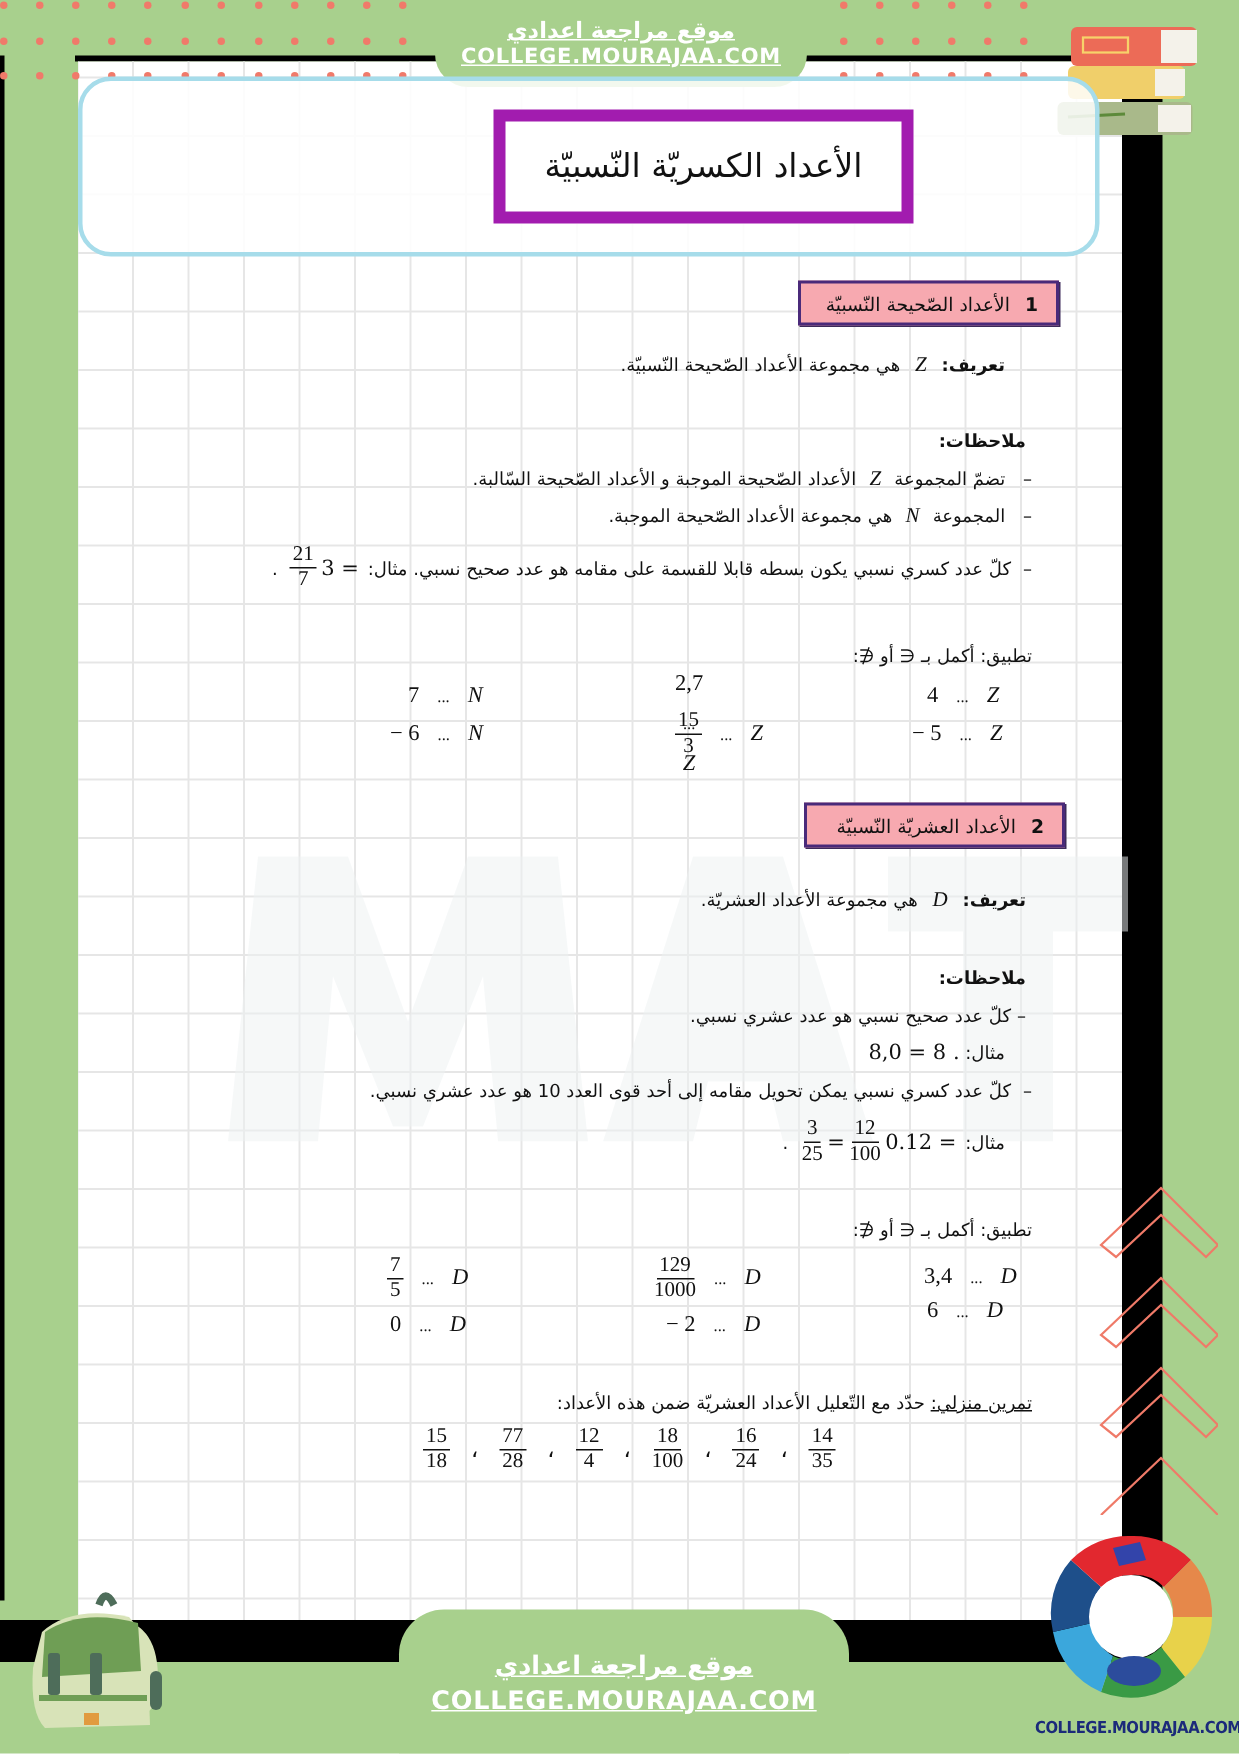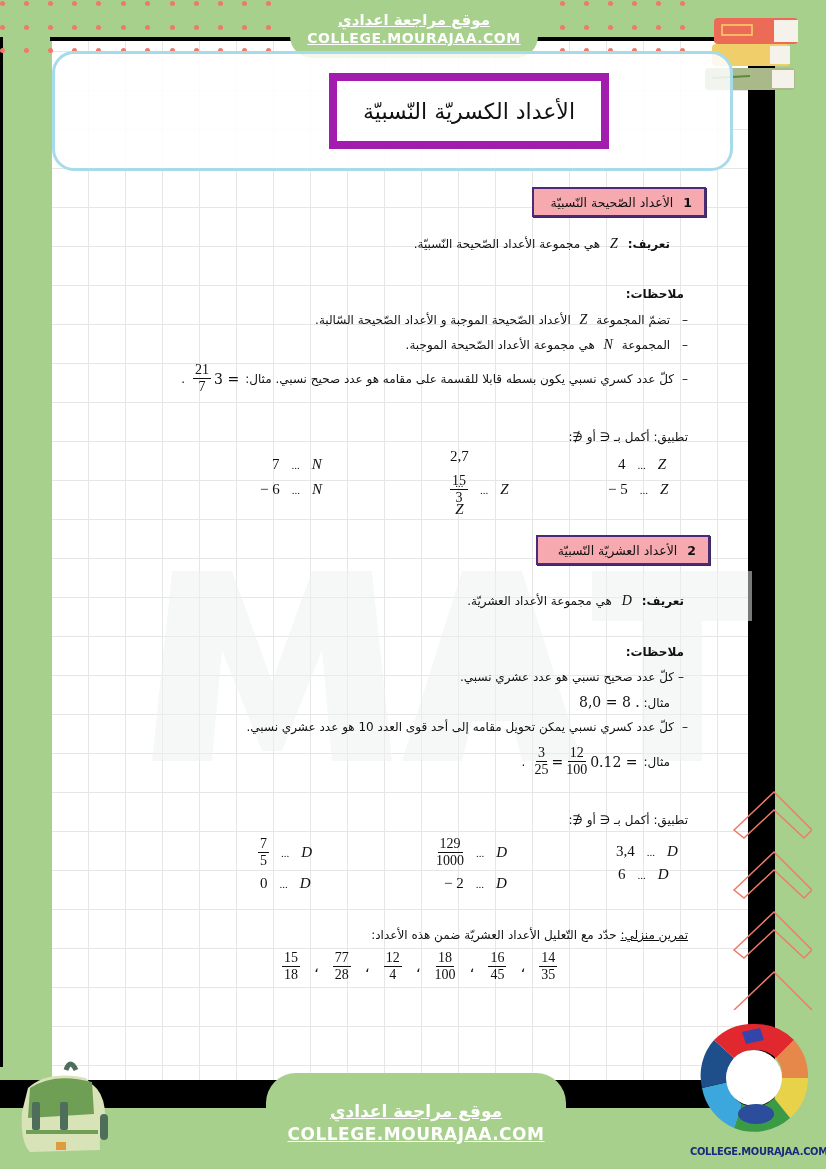--- a/index.html
+++ b/index.html
@@ -299,21 +299,21 @@
   <span>حدّد مع التّعليل الأعداد العشريّة ضمن هذه الأعداد:</span>
 </div>
 <div class="row" style="left:282px;top:950px;gap:14px;direction:rtl;">
   <span class="frac">
       <span class="num">14</span>
       <span>35</span>
     </span>
   <span>،</span>
   <span class="frac">
       <span class="num">16</span>
-      <span>45</span>
+      <span>24</span>
     </span>
   <span>،</span>
   <span class="frac">
       <span class="num">18</span>
       <span>100</span>
     </span>
   <span>،</span>
   <span class="frac">
       <span class="num">12</span>
       <span>4</span>

